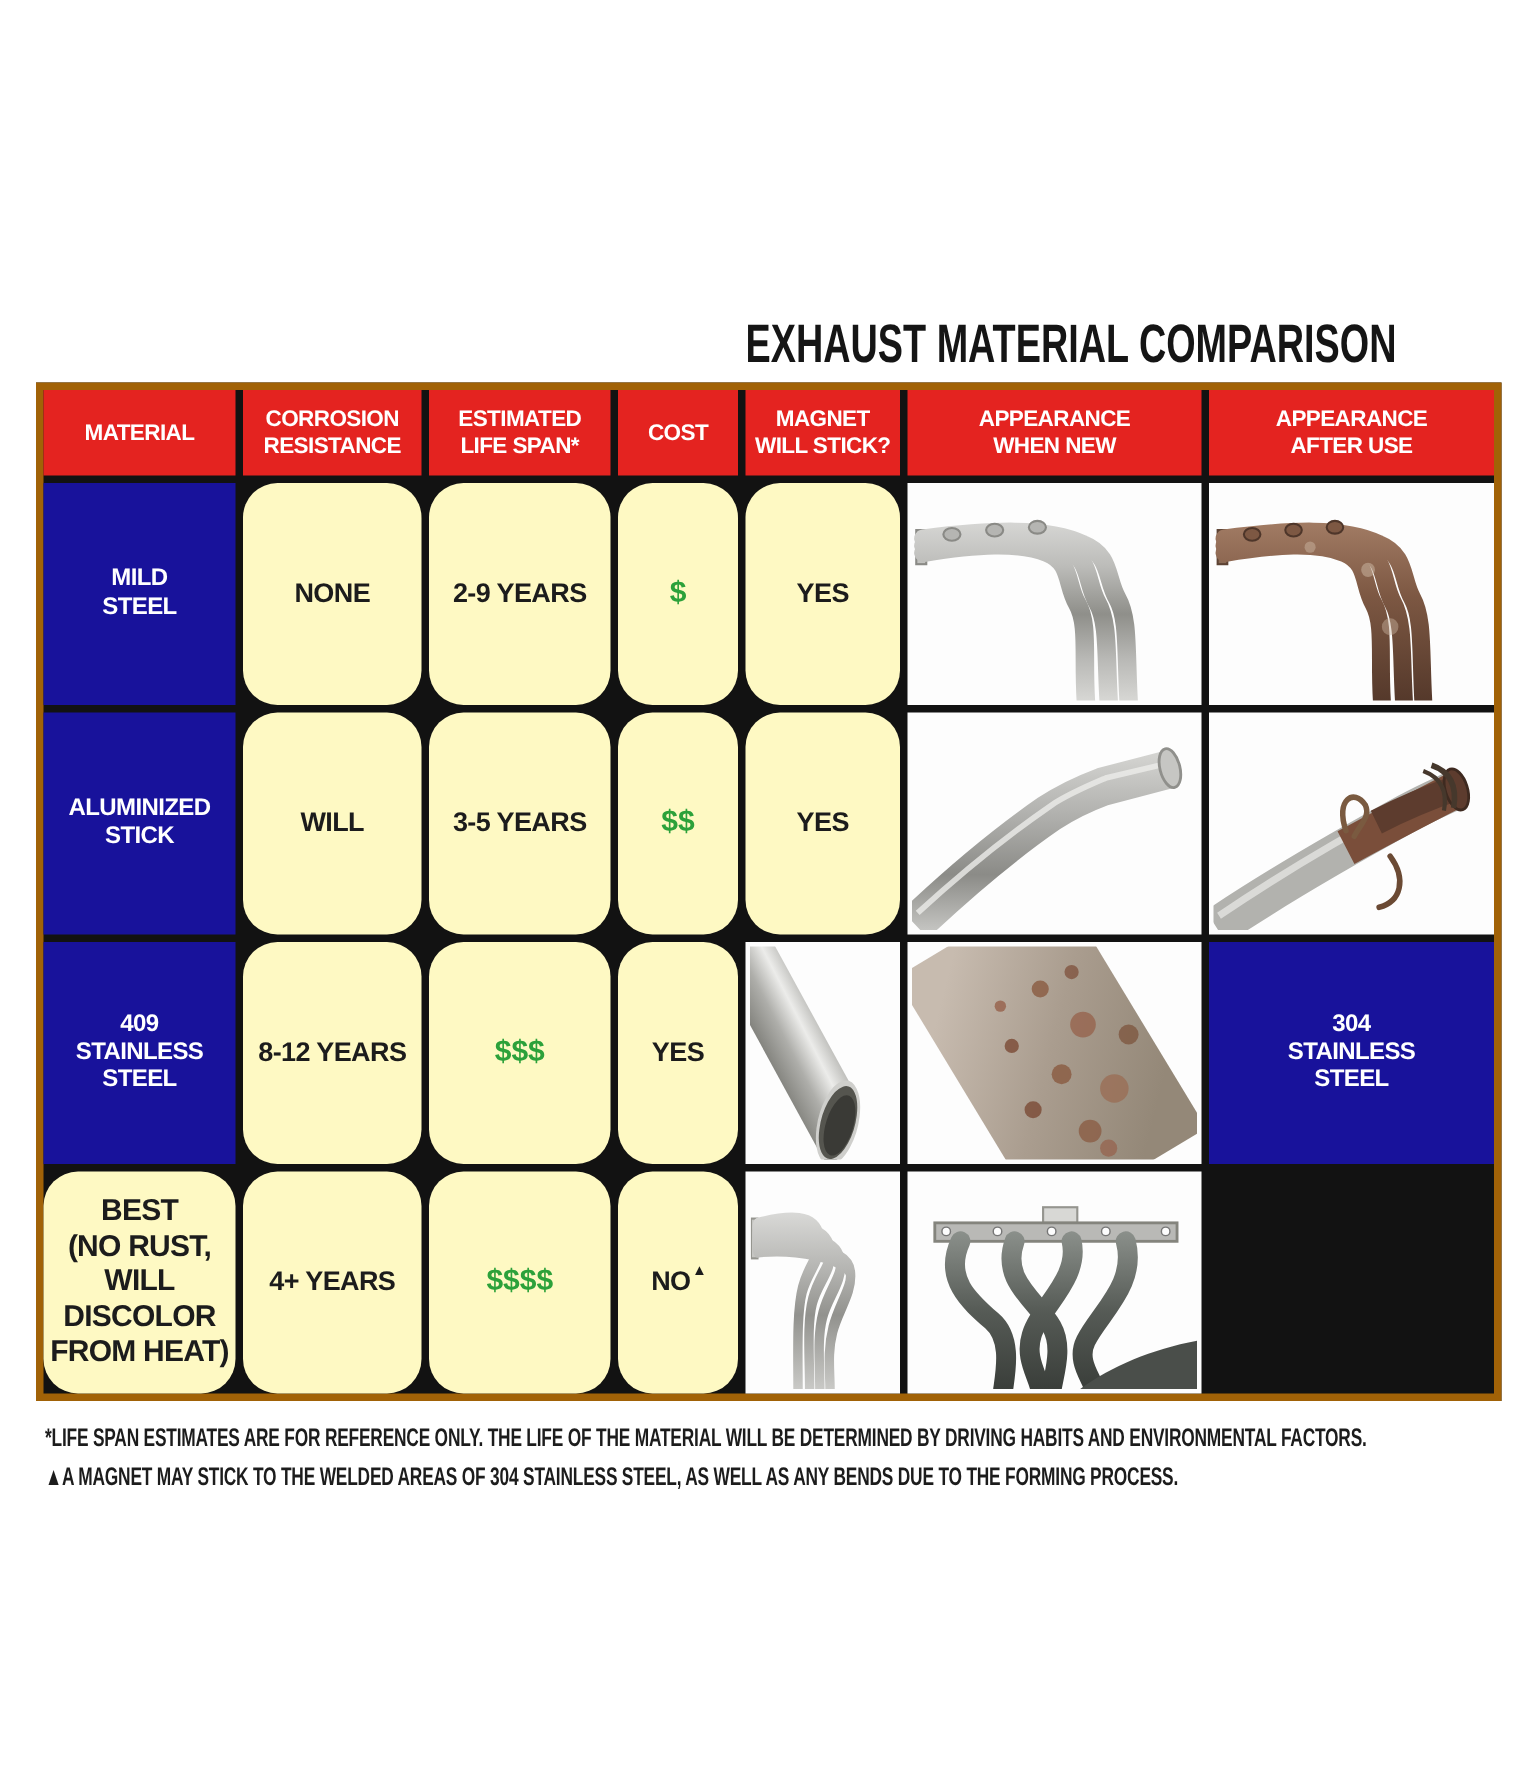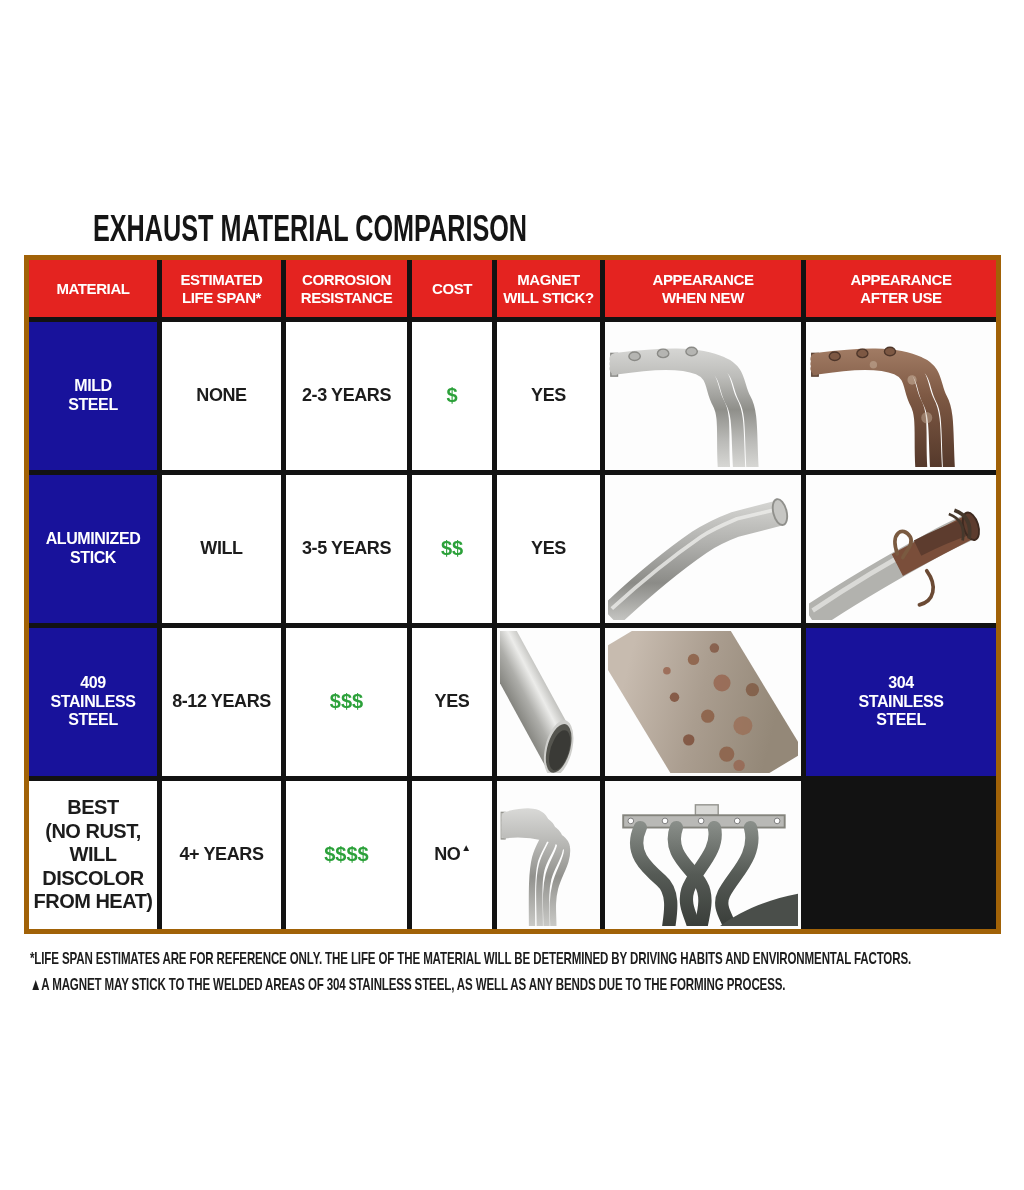--- a/index.html
+++ b/index.html
@@ -1,38 +1,38 @@
 <!DOCTYPE html>
 <html><head>
 <meta charset="utf-8">
 <style>
   * { margin:0; padding:0; box-sizing:border-box; }
   html,body { width:1024px; height:1190px; background:#ffffff; overflow:hidden;
               font-family:"Liberation Sans", sans-serif; }
   .page { position:relative; width:1024px; height:1190px; background:#fff; }
 
   
-  .title-wrap { position:absolute; top:208px; left:0; width:1024px; text-align:left; }
+  .title-wrap { position:absolute; top:208px; left:0; width:1024px; text-align:right; }
   .title-wrap h1 { display:inline-block; font-size:36px; font-weight:bold; color:#151515;
                    letter-spacing:0px; transform:scaleX(0.70); transform-origin:center;
                    white-space:nowrap; }
 
   
   .comparison-table {
     position:absolute; left:24px; top:255px; width:977px; height:679px;
     display:grid;
     grid-template-columns:128px 119px 121px 80px 103px 196px 190px;
     grid-template-rows:57px 148px 148px 148px 148px;
     gap:5px; background:#121212; border:5px solid #a16207;
   }
   .cell { display:flex; align-items:center; justify-content:center; text-align:center;
           white-space:pre-line; line-height:1.18; letter-spacing:-0.4px; overflow:hidden; }
   .hdr  { background:#e42320; color:#ffffff; font-weight:bold; font-size:15px; line-height:1.15; }
   .mat  { background:#18129b; color:#ffffff; font-weight:bold; font-size:16px; }
-  .data { background:#ffffff; color:#1c1c1c; font-weight:bold; font-size:18px; }
+  .data { background:#fef9c3; color:#1c1c1c; font-weight:bold; font-size:18px;border-radius:23px; }
   .data.small { font-size:20px; letter-spacing:-0.5px; }
   .cost { color:#2ca13a; font-size:20px; letter-spacing:0px; }
   .supmark { font-size:10px; position:relative; top:-7px; left:1px; font-weight:bold; }
   .photo { background:#fdfdfd; position:relative; padding:3px; }
   .photo svg { width:100%; height:100%; display:block; }
 
   
   .footnotes { position:absolute; left:30px; top:946px; width:994px; }
   .footnotes p { font-size:17px; font-weight:bold; color:#1c1c1c; line-height:1.5;
                  white-space:nowrap; transform:scaleX(0.68); transform-origin:0 0;
@@ -43,36 +43,36 @@
 
 <div class="page">
 
   <div class="title-wrap">
     <h1>EXHAUST MATERIAL COMPARISON</h1>
   </div>
 
   <div class="comparison-table">
 
     <div class="cell hdr">MATERIAL</div>
+    <div class="cell hdr">CORROSION
+RESISTANCE</div>
     <div class="cell hdr">ESTIMATED
 LIFE SPAN*</div>
-    <div class="cell hdr">CORROSION
-RESISTANCE</div>
     <div class="cell hdr">COST</div>
     <div class="cell hdr">MAGNET
 WILL STICK?</div>
     <div class="cell hdr">APPEARANCE
 WHEN NEW</div>
     <div class="cell hdr">APPEARANCE
 AFTER USE</div>
 
     <div class="cell mat">MILD
 STEEL</div>
     <div class="cell data">NONE</div>
-    <div class="cell data">2-3 YEARS</div>
+    <div class="cell data">2-9 YEARS</div>
     <div class="cell data cost">$</div>
     <div class="cell data"><span>YES</span><span class="supmark"></span></div>
     <div class="cell photo">
       <svg viewBox="0 0 200 150" preserveAspectRatio="none">
         <defs>
             <linearGradient id="sg1" x1="0" y1="15" x2="0" y2="150" gradientUnits="userSpaceOnUse">
           <stop offset="0" stop-color="#dededc"></stop>
               <stop offset="0.3" stop-color="#bcbcb9"></stop>
           <stop offset="0.55" stop-color="#8f8f8a"></stop>
               <stop offset="0.78" stop-color="#b8b8b5"></stop>

